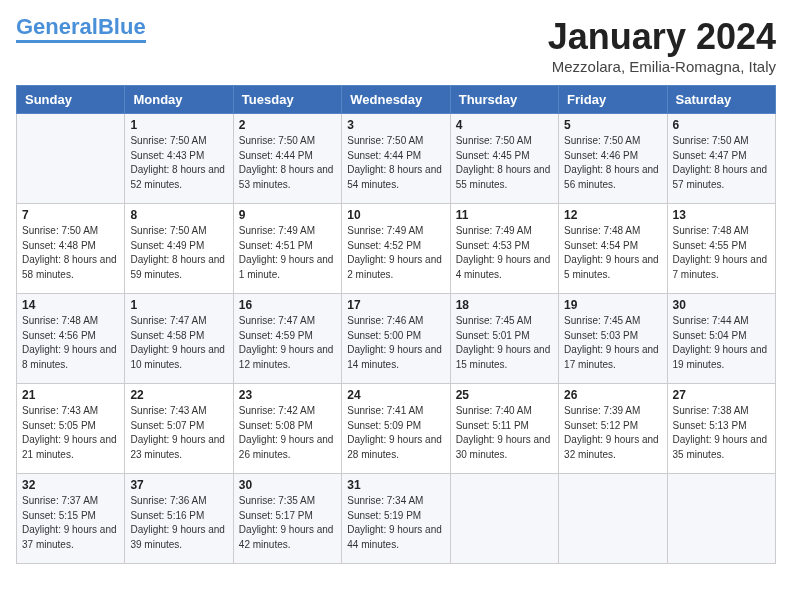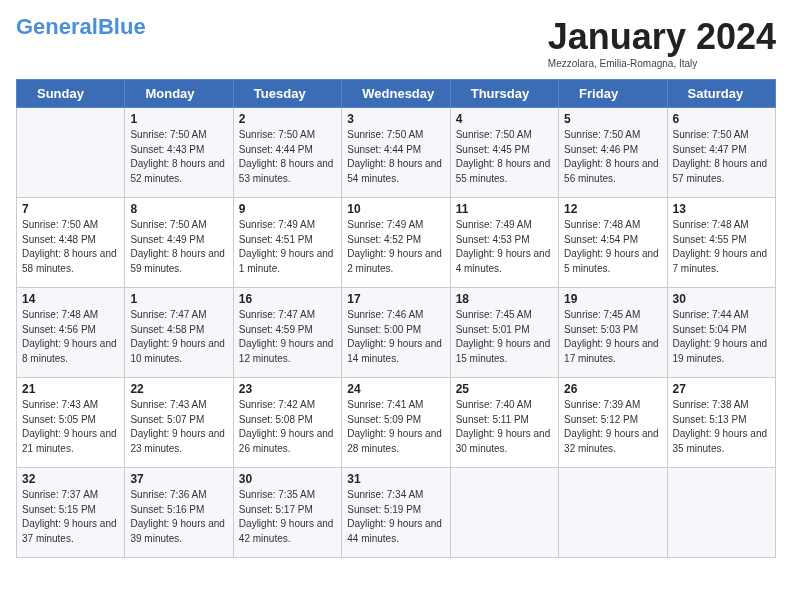--- a/index.html
+++ b/index.html
@@ -11,61 +11,61 @@
       padding: 16px;
     }
     .header {
       display: flex;
       justify-content: space-between;
       align-items: flex-start;
       margin-bottom: 10px;
     }
     .logo {
       display: flex;
-      flex-direction: row;
+      flex-direction: column;
       align-items: flex-start;
     }
     .logo-text {
       font-size: 22px;
       font-weight: bold;
       color: #1a3a5c;
       line-height: 1;
     }
     .logo-text span {
       color: #4a90d9;
     }
     .logo-underline {
       width: 100%;
       height: 3px;
       background: #4a90d9;
       margin-top: 2px;
     }
     .title-block {
-      text-align: left;
+      text-align: right;
     }
     .month-title {
       font-size: 36px;
       font-weight: bold;
       color: #222;
     }
     .location {
-      font-size: 10px;
+      font-size: 15px;
       color: #444;
     }
     table {
       width: 100%;
       border-collapse: collapse;
       table-layout: fixed;
     }
     thead tr th {
       background: #3a6db5;
       color: #fff;
       font-size: 13px;
       font-weight: bold;
-      padding: 6px 20px;
+      padding: 6px 8px;
       text-align: left;
       border: 1px solid #5585c5;
     }
     tbody tr td {
       vertical-align: top;
       border: 1px solid #ccc;
       padding: 4px 5px;
       font-size: 10.5px;
       color: #222;
       background: #fff;

